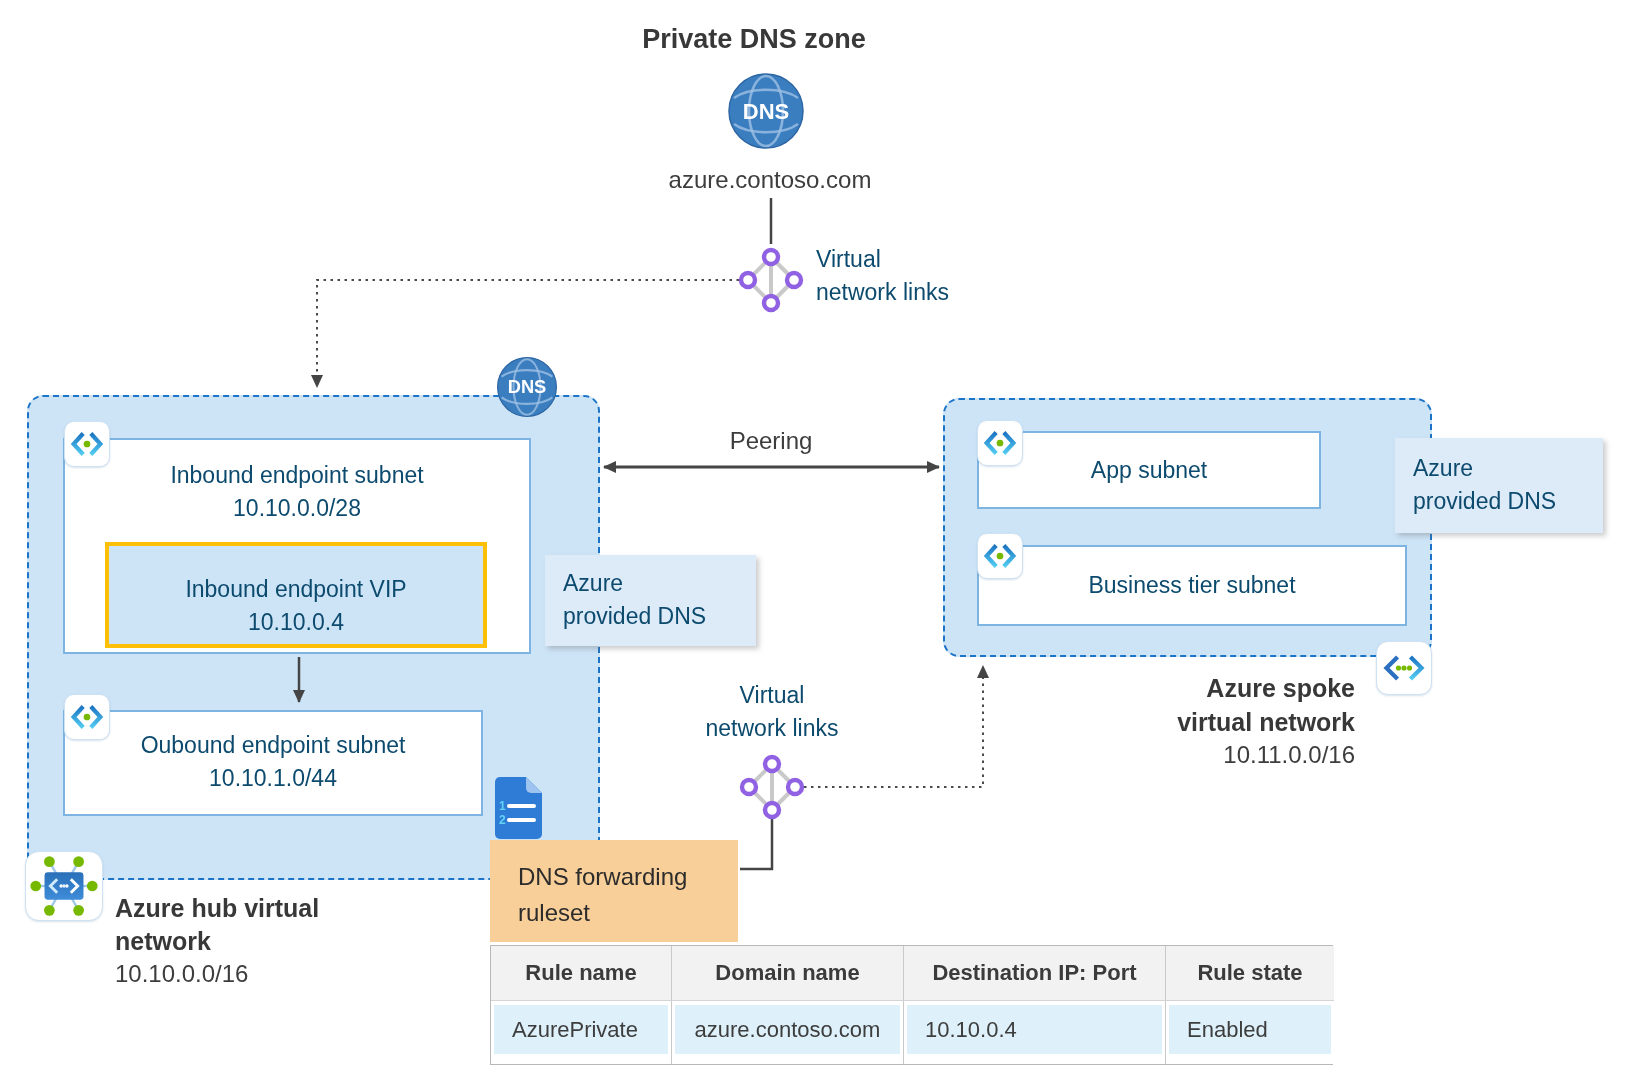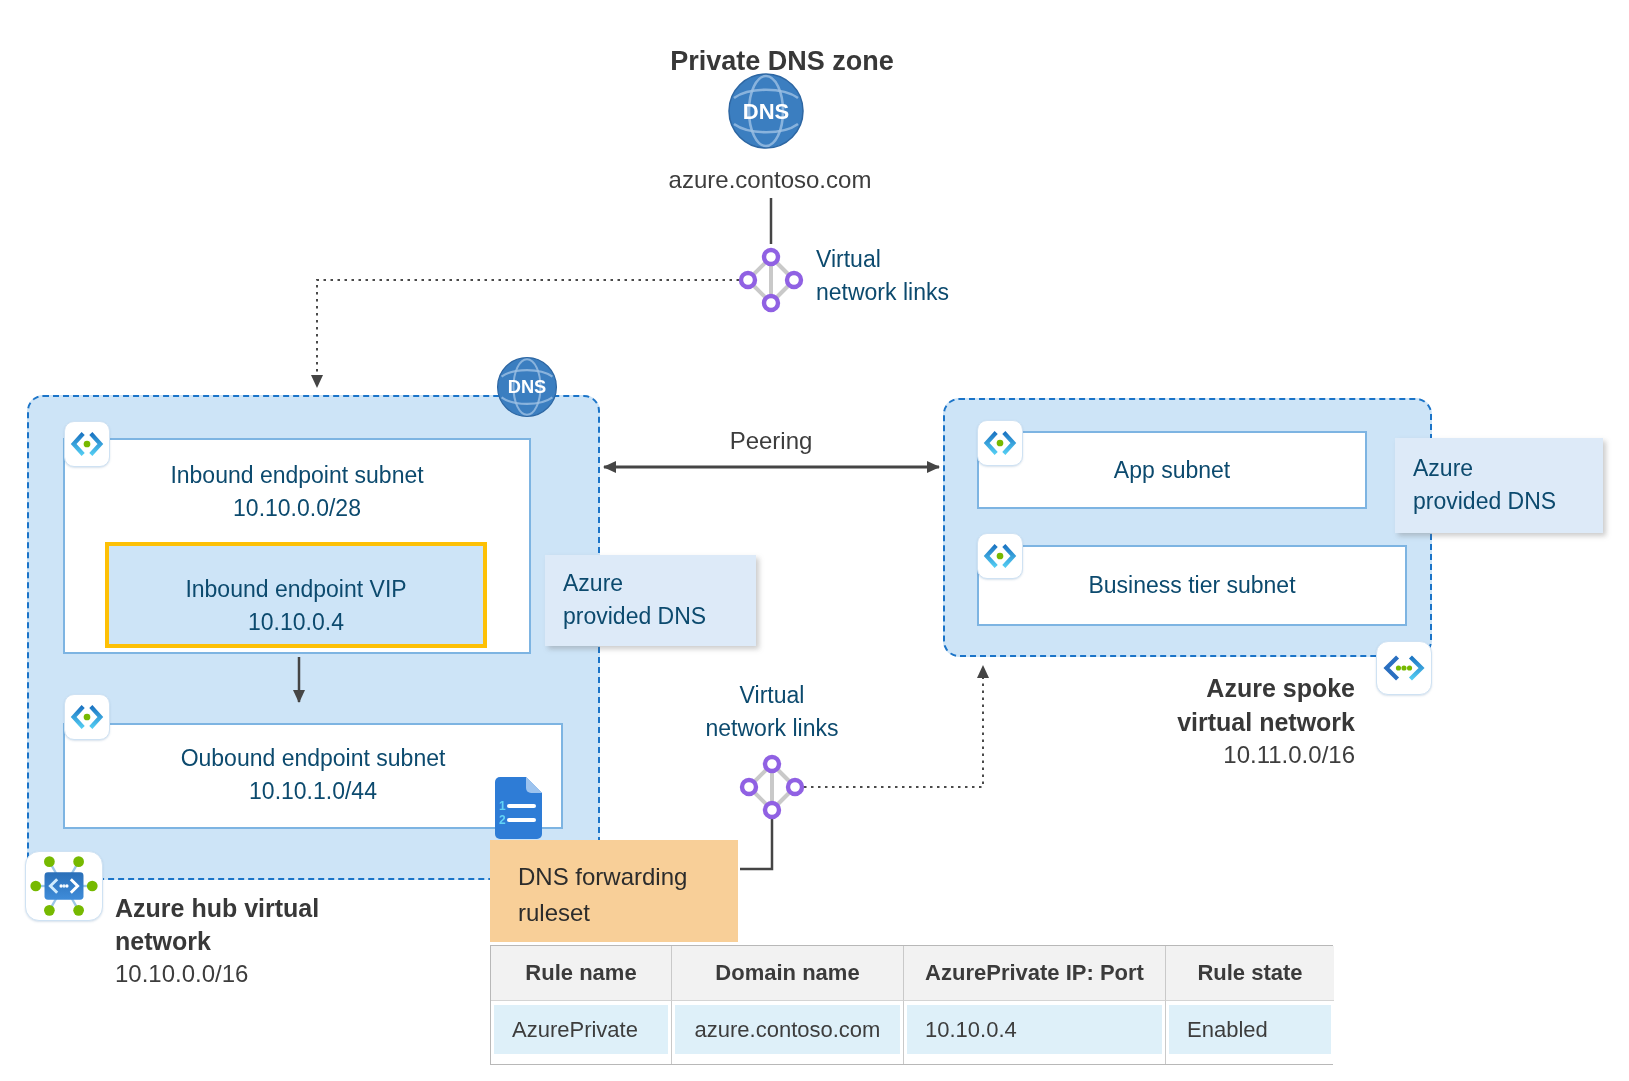--- a/index.html
+++ b/index.html
@@ -79,21 +79,21 @@
 
     <line x1="299" y1="657" x2="299" y2="702" stroke="#454545" stroke-width="2.5" marker-end="url(#ah)"></line>
 
     <line x1="604" y1="467" x2="939" y2="467" stroke="#454545" stroke-width="3" marker-start="url(#ahr)" marker-end="url(#ah)"></line>
 
     <polyline points="804,787 983,787 983,666" fill="none" stroke="#4a4a4a" stroke-width="2" stroke-dasharray="2.5 4.5" marker-end="url(#ah)"></polyline>
 
     <polyline points="772,818 772,869 740,869" fill="none" stroke="#454545" stroke-width="2.5"></polyline>
   </svg>
 
-  <div class="abs big-title center" style="left:532px;top:24px;width:500px;margin-top:22px;">Private DNS zone</div>
+  <div class="abs big-title center" style="left:504px;top:24px;width:500px;">Private DNS zone</div>
 
   <div class="abs icon-abs" style="left:727px;top:72px;width:78px;height:78px;">
     <svg width="78" height="78" viewBox="0 0 78 78">
       <circle cx="39" cy="39" r="37" fill="#3b7ec0" stroke="#2d66a2" stroke-width="1.5"></circle>
       <ellipse cx="39" cy="39" rx="17" ry="35" fill="none" stroke="#9dc0e4" stroke-width="2.6" opacity="0.8"></ellipse>
       <path d="M7,26 C22,15 56,15 71,26" fill="none" stroke="#9dc0e4" stroke-width="2.6" opacity="0.8"></path>
       <path d="M7,52 C22,63 56,63 71,52" fill="none" stroke="#9dc0e4" stroke-width="2.6" opacity="0.8"></path>
       <text x="39" y="47" text-anchor="middle" font-family="Liberation Sans, sans-serif" font-size="22" font-weight="bold" fill="#ffffff">DNS</text>
     </svg>
   </div>
@@ -150,21 +150,21 @@
       <polyline points="27,12 37,23 27,34" fill="none" stroke="url(#sg1)" stroke-width="4.4"></polyline>
       <circle cx="23" cy="23" r="3.5" fill="#76b900"></circle>
     </svg>
   </div>
 
   <div class="abs vip-box center" style="left:105px;top:542px;width:382px;height:106px;padding-top:27px;">
     <div class="txt">Inbound endpoint VIP</div>
     <div class="txt">10.10.0.4</div>
   </div>
 
-  <div class="abs white-box center" style="left:63px;top:710px;width:500px;height:106px;padding-top:17px;margin-top:13px;">
+  <div class="abs white-box center" style="left:63px;top:710px;width:420px;height:106px;padding-top:17px;">
     <div class="txt">Oubound endpoint subnet</div>
     <div class="txt">10.10.1.0/44</div>
   </div>
   <div class="abs chip" style="left:64px;top:694px;width:46px;height:46px;">
     <svg width="46" height="46" viewBox="0 0 46 46">
       <polyline points="19,12 9,23 19,34" fill="none" stroke="url(#sg1)" stroke-width="4.4"></polyline>
       <polyline points="27,12 37,23 27,34" fill="none" stroke="url(#sg1)" stroke-width="4.4"></polyline>
       <circle cx="23" cy="23" r="3.5" fill="#76b900"></circle>
     </svg>
   </div>
@@ -209,21 +209,21 @@
 
   <div class="abs dns-note" style="left:545px;top:555px;width:211px;height:91px;padding:12px 0 0 18px;">
     <div class="txt">Azure</div>
     <div class="txt">provided DNS</div>
   </div>
 
   <div class="abs center" style="left:671px;top:427px;width:200px;font-size:24px;">Peering</div>
 
   <div class="abs vnet-zone" style="left:943px;top:398px;width:489px;height:259px;"></div>
 
-  <div class="abs white-box" style="left:977px;top:431px;width:390px;height:78px;display:flex;align-items:center;justify-content:center;">
+  <div class="abs white-box" style="left:977px;top:431px;width:344px;height:78px;display:flex;align-items:center;justify-content:center;">
     <span class="txt">App subnet</span>
   </div>
   <div class="abs chip" style="left:977px;top:420px;width:46px;height:46px;">
     <svg width="46" height="46" viewBox="0 0 46 46">
       <polyline points="19,12 9,23 19,34" fill="none" stroke="url(#sg1)" stroke-width="4.4"></polyline>
       <polyline points="27,12 37,23 27,34" fill="none" stroke="url(#sg1)" stroke-width="4.4"></polyline>
       <circle cx="23" cy="23" r="3.5" fill="#76b900"></circle>
     </svg>
   </div>
 
@@ -297,21 +297,21 @@
       <text x="7" y="34" font-family="Liberation Sans, sans-serif" font-size="12" font-weight="bold" fill="#62d2f5">1</text>
       <line x1="17" y1="30" x2="42" y2="30" stroke="#ffffff" stroke-width="4" stroke-linecap="round"></line>
       <text x="7" y="48" font-family="Liberation Sans, sans-serif" font-size="12" font-weight="bold" fill="#62d2f5">2</text>
       <line x1="17" y1="44" x2="42" y2="44" stroke="#ffffff" stroke-width="4" stroke-linecap="round"></line>
     </svg>
   </div>
 
   <div class="abs rule-table" style="left:490px;top:945px;width:843px;">
     <div class="th">Rule name</div>
     <div class="th">Domain name</div>
-    <div class="th">AzurePrivate IP: Port</div>
+    <div class="th">Destination IP: Port</div>
     <div class="th">Rule state</div>
     <div class="tdw">
       <div class="td pad">AzurePrivate</div>
     </div>
     <div class="tdw">
       <div class="td mid">azure.contoso.com</div>
     </div>
     <div class="tdw">
       <div class="td pad">10.10.0.4</div>
     </div>

